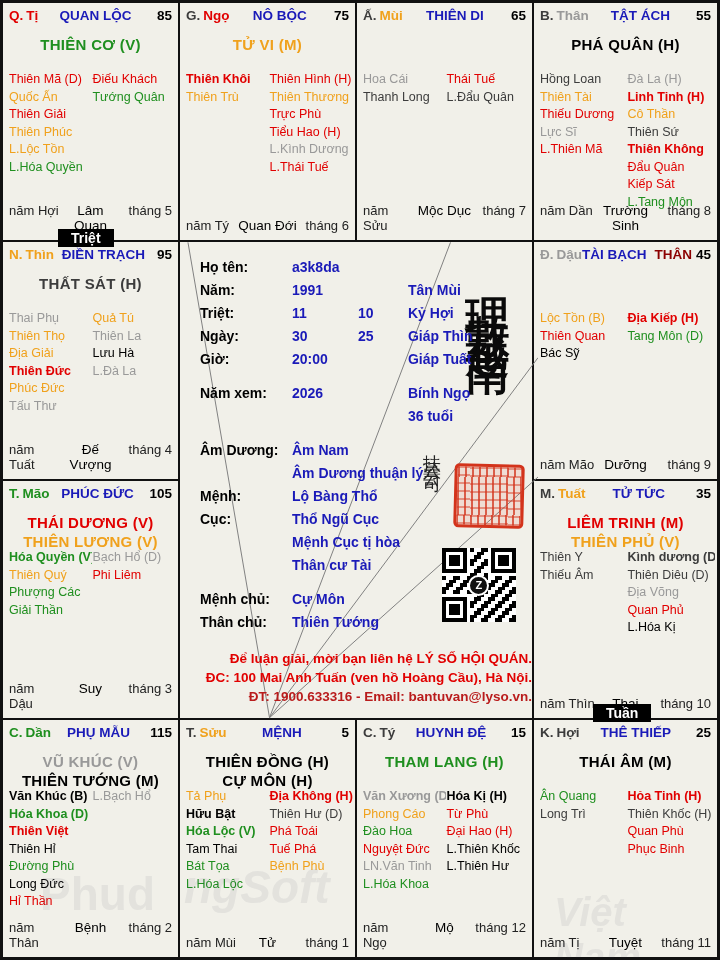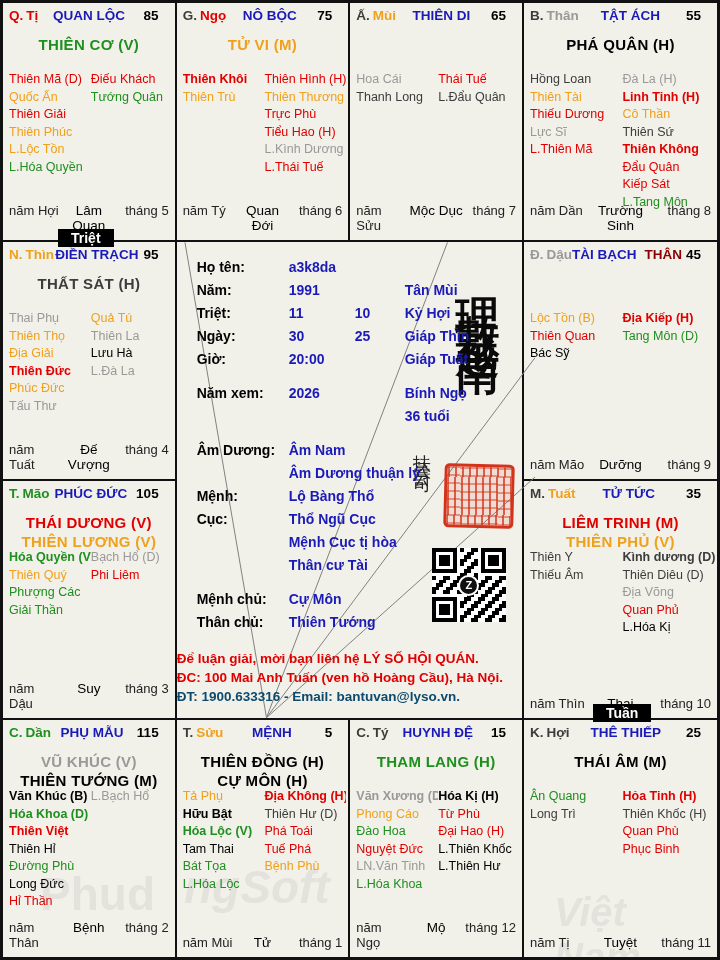--- a/index.html
+++ b/index.html
@@ -3,21 +3,21 @@
 <meta charset="utf-8">
 <style>
   html,body{margin:0;padding:0;background:#e8e7e0;}
   #page{position:relative;width:716px;height:956px;border:2px solid #111;background:#f1f0e9;
         font-family:"Liberation Sans",sans-serif;overflow:hidden;}
   #grid{position:absolute;inset:0;display:grid;grid-template-columns:repeat(4,1fr);grid-template-rows:repeat(4,1fr);}
   .cell{position:relative;border:1px solid #111;background:transparent;}
   .p0{grid-area:1/1}.p1{grid-area:1/2}.p2{grid-area:1/3}.p3{grid-area:1/4}
   .p4{grid-area:2/1}.p5{grid-area:2/4}.p6{grid-area:3/1}.p7{grid-area:3/4}
   .p8{grid-area:4/1}.p9{grid-area:4/2}.p10{grid-area:4/3}.p11{grid-area:4/4}
-  .hdr{display:flex;align-items:baseline;padding:5px 16px 0 6px;font-size:13.5px;font-weight:bold;white-space:nowrap;justify-content:center;}
+  .hdr{display:flex;align-items:baseline;padding:5px 6px 0 6px;font-size:13.5px;font-weight:bold;white-space:nowrap;justify-content:center;}
   .cbx{white-space:nowrap}
   .branch{margin-left:3px}
   .pal{flex:1;text-align:center}
   .pname{color:#1a1ab8}
   .pthan{color:#8b0000;margin-left:8px}
   .pnum{color:#000;margin-left:4px}
   .mains{margin-top:12px;text-align:center;font-weight:bold;font-size:15px;line-height:19px;letter-spacing:.3px;}
   .cols{position:absolute;left:6px;right:2px;top:68px;display:flex;font-size:12.5px;line-height:17.5px;}
   .col{width:50%;overflow:hidden;white-space:nowrap;}
   .ft{position:absolute;left:6px;right:6px;bottom:7px;display:flex;align-items:baseline;font-size:13px;color:#222;}
@@ -43,22 +43,22 @@
   .seal{position:absolute;top:222px;right:8px;width:64px;height:58px;border:3px solid #d3331b;border-radius:5px;
         background:
           repeating-linear-gradient(90deg,rgba(211,51,27,.75) 0 2px,rgba(0,0,0,0) 2px 7px),
           repeating-linear-gradient(0deg,rgba(211,51,27,.45) 0 2px,rgba(0,0,0,0) 2px 8px),
           rgba(230,60,30,.10);
         transform:rotate(1.5deg);z-index:2;}
   .qr{position:absolute;top:306px;right:16px;width:74px;height:74px;z-index:2;background:#fff;}
   .qr svg{display:block;shape-rendering:crispEdges;}
   .qrz{position:absolute;left:50%;top:50%;width:17px;height:17px;margin:-10.5px 0 0 -10.5px;background:#111;color:#fff;
        border-radius:50%;font-size:11px;font-weight:bold;text-align:center;line-height:17px;border:2px solid #fff;}
-  .notice{position:absolute;left:0;right:0;bottom:12px;text-align:left;font-weight:bold;font-size:13.5px;line-height:19px;z-index:2;}
-  .n-red{color:#e10000}.n-blu{color:#0c4a6e}
+  .notice{position:absolute;left:0;right:0;bottom:12px;text-align:right;font-weight:bold;font-size:13.5px;line-height:19px;z-index:2;}
+  .n-red{color:#e10000}.n-blu{color:#b91c1c}
   .tag{position:absolute;background:#000000;color:#fff;font-weight:bold;font-size:14px;padding:1px 13px;z-index:5;}
   #triet{left:56px;top:227px}
   #tuan{left:591px;top:702px}
   .wm{position:absolute;color:rgba(60,60,95,.08);font-weight:bold;z-index:0;font-size:46px;margin-top:20px;}
   #wm0{left:38px;top:845px}
   #wm1{left:182px;top:838px;font-style:italic}
   #wm2{left:552px;top:868px;font-style:italic;font-size:40px}
 </style>
 </head>
 <body>

